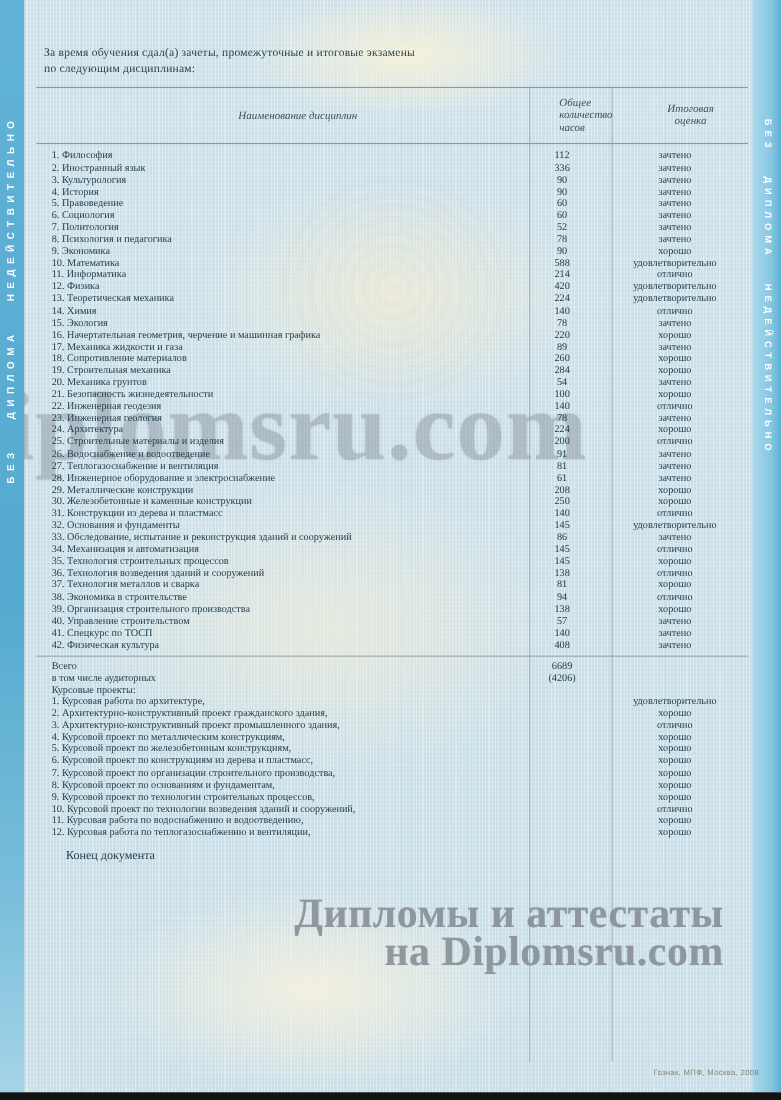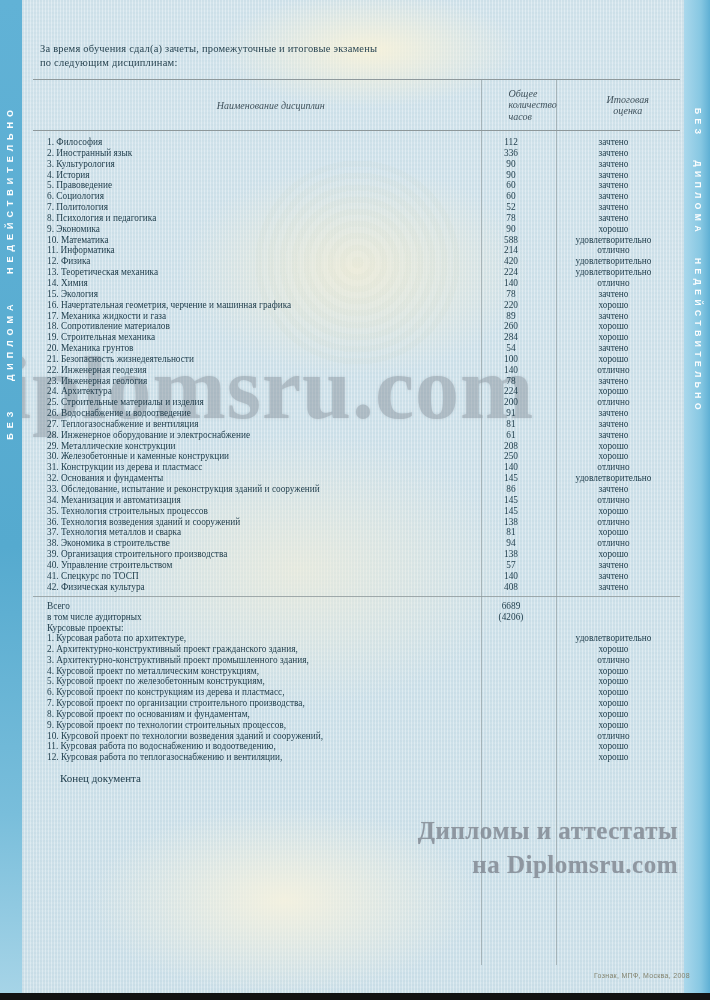--- a/index.html
+++ b/index.html
@@ -68,22 +68,22 @@
   .totals{top:601px;}
   .coursework{top:633px;}
   .endnote{position:absolute;left:60px;top:772px;font-size:11px;color:#24414f;}
   
   .wm-center{
     position:absolute;left:-58px;top:338px;
     font-size:88px;font-weight:bold;letter-spacing:1px;white-space:nowrap;
     color:#79828c;opacity:.40;text-shadow:0 0 3px rgba(110,120,132,.55);
   }
   .wm-bottom{
-    position:absolute;right:32px;top:814px;text-align:right;
-    font-size:25px;font-weight:bold;line-height:34px;letter-spacing:.5px;
+    position:absolute;right:52px;top:814px;text-align:right;
+    font-size:38px;font-weight:bold;line-height:34px;letter-spacing:.5px;
     color:#838a94;opacity:.85;text-shadow:0 0 1px rgba(120,128,140,.4);
   }
   .printer-note{
     position:absolute;right:20px;top:972px;
     font-size:7px;color:#84846f;letter-spacing:.3px;
     font-family:"Liberation Sans","DejaVu Sans",sans-serif;
   }
   .bottom-bar{position:absolute;left:0;bottom:0;width:710px;height:7px;background:#121212;}
 </style>
 </head>

